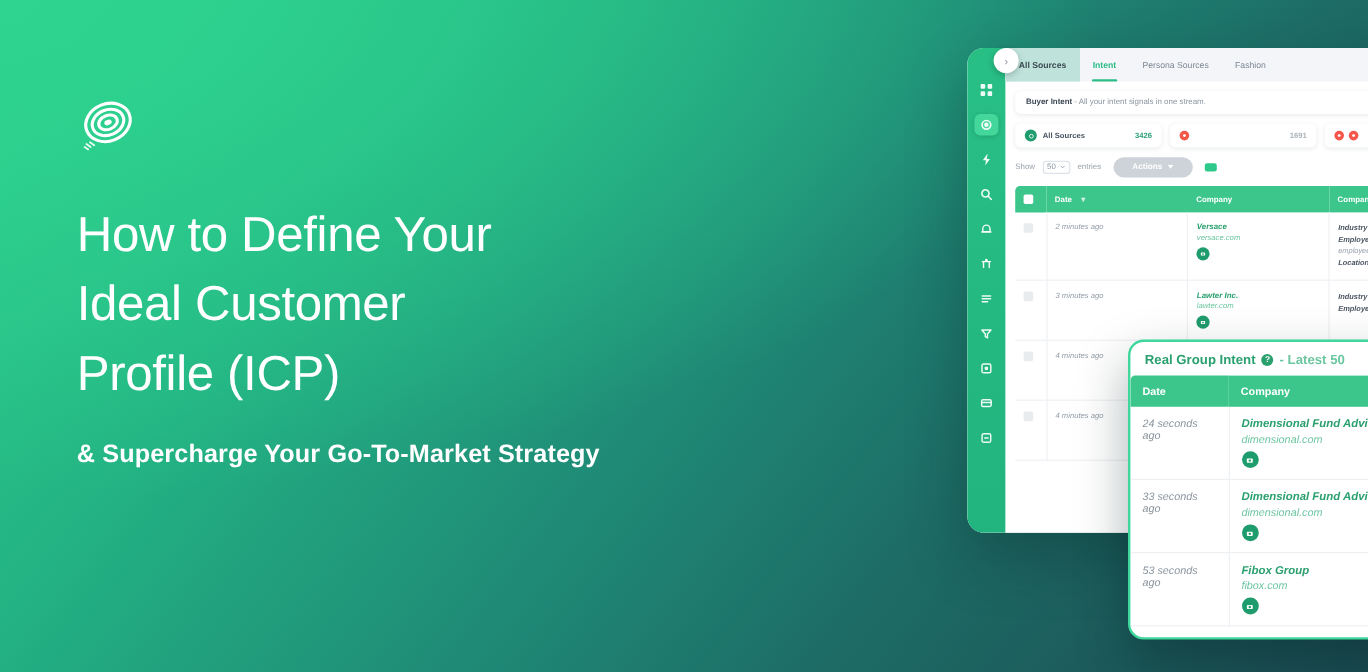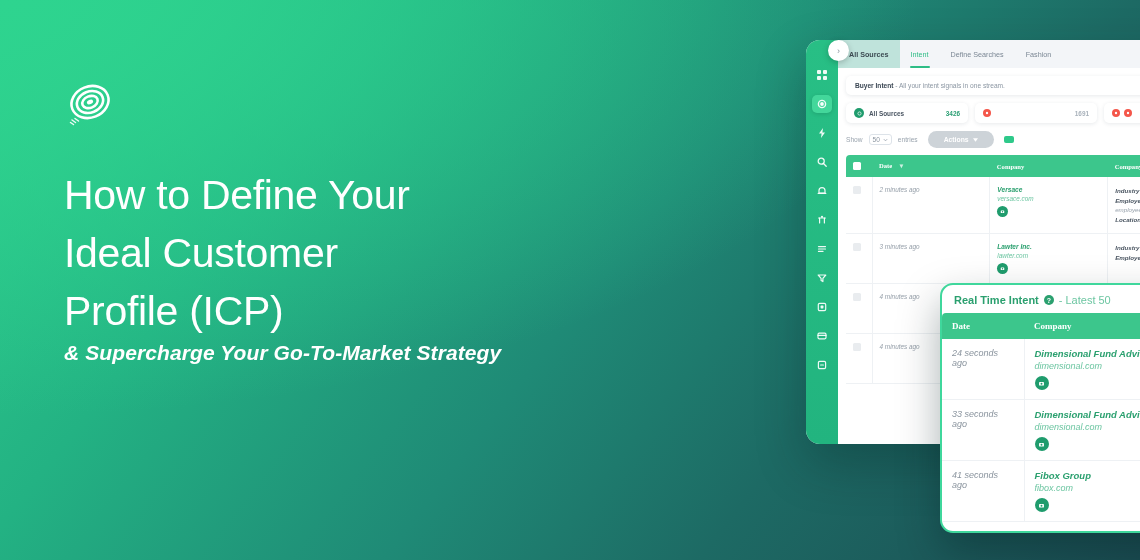--- a/index.html
+++ b/index.html
@@ -22,24 +22,24 @@
   #headline {
     margin-top: 36px;
     color: #ffffff;
     font-size: 41px;
     font-weight: 300;
     line-height: 1.42;
     letter-spacing: -0.3px;
     white-space: pre-line;
   }
   #subhead {
+    margin-top: 26px;
     color: #ffffff;
     font-size: 21px;
     font-weight: bold;
-    font-style: italic;
     letter-spacing: 0.1px;
   }
   
   #app {
     position: absolute;
     left: 806px; top: 40px;
     width: 420px; height: 404px;
     background: #ffffff;
     border-radius: 14px 0 0 14px;
     box-shadow: 0 20px 50px rgba(4,30,30,0.28);
@@ -63,21 +63,21 @@
   #panel { flex: 1; min-width: 0; background: #fff; }
   #tabs {
     height: 28px; display: flex; align-items: stretch;
     background: #f3f5f8; font-size: 7.2px;
   }
   .tab {
     display: flex; align-items: center; padding: 0 11px;
     color: #7b8794; white-space: nowrap; position: relative;
   }
   .tab.sel { background: #bfe3db; color: #3c4a52; font-weight: bold; }
-  .tab.act { color: #2ebd86; font-weight: normal; }
+  .tab.act { color: #2ebd86; font-weight: bold; }
   .tab.act::after {
     content: ""; position: absolute; left: 10px; right: 10px; bottom: 0;
     height: 2px; background: #2ebd86; border-radius: 2px;
   }
   #body { padding: 8px 0 0 8px; }
   .notice {
     background: #fff; border-radius: 5px; box-shadow: 0 1px 4px rgba(20,40,60,0.10);
     padding: 6px 9px; font-size: 6.6px; color: #8b96a2; margin-bottom: 8px;
   }
   .notice b { color: #3b4754; }
@@ -108,21 +108,21 @@
   }
   #actions-btn {
     background: #cdd3d8; color: #fff; border-radius: 11px;
     padding: 5px 16px; font-size: 6.8px; font-weight: bold;
     display: flex; align-items: center; gap: 4px; margin-left: 4px;
   }
   #vid { width: 10px; height: 7px; background: #2ec98a; border-radius: 2px; margin-left: 4px; }
   table { width: 100%; border-collapse: collapse; table-layout: fixed; }
   thead th {
     background: #3cc68c; color: #ffffff; font-size: 6.6px; font-weight: bold;
-    text-align: left; padding: 7px 7px; white-space: nowrap; font-family: Liberation Serif, serif;
+    text-align: left; padding: 7px 7px; white-space: nowrap;
   }
   thead th:first-child { border-radius: 4px 0 0 0; width: 26px; }
   .cb { width: 8px; height: 8px; background: #fff; border-radius: 1.5px; display:block; }
   tbody td {
     border-bottom: 1px solid #eef1f4; border-right: 1px solid #eef1f4;
     padding: 9px 7px; font-size: 6.4px; color: #939da7; vertical-align: top; font-style: italic;
   }
   tbody td.gcb { border-right: 1px solid #eef1f4; }
   .cbg { width: 8px; height: 8px; background: #e9ecef; border-radius: 1.5px; display:block; }
   .cname { color: #2ba06f; font-weight: bold; font-size: 6.6px; display:block; }
@@ -143,21 +143,21 @@
   }
   #rt-head {
     display: flex; align-items: center; gap: 5px;
     padding: 9px 12px 7px 12px; font-size: 11px; font-weight: bold; color: #2ba06f;
     white-space: nowrap;
   }
   #rt-q {
     width: 10px; height: 10px; border-radius: 50%; background: #2ba06f; color:#fff;
     font-size: 7px; display:flex;align-items:center;justify-content:center; font-weight:bold;
   }
-  #rt-latest { color: #6dc6a2; font-weight: normal; text-align: right; }
+  #rt-latest { color: #6dc6a2; font-weight: bold; text-align: right; }
   #rt-table { width: 100%; border-collapse: collapse; table-layout: fixed; }
   #rt-table thead th {
     background: #3cc68c; color: #fff; font-size: 9px; font-weight: bold;
     padding: 8px 10px; text-align: left;
   }
   #rt-table tbody td {
     border-bottom: 1px solid #eef1f4; padding: 9px 10px;
     font-size: 9px; color: #8a949e; vertical-align: top;
   }
   #rt-table .rc { color: #2ba06f; font-weight: bold; font-size: 9.5px; display:block; }
@@ -303,21 +303,21 @@
     <div id="panel">
 
       <div id="tabs">
         <div class="tab sel">
           <span>All Sources</span>
         </div>
         <div class="tab act">
           <span>Intent</span>
         </div>
         <div class="tab">
-          <span>Define Searches</span>
+          <span>Persona Sources</span>
         </div>
         <div class="tab">
           <span>Fashion</span>
         </div>
       </div>
 
       <div id="body">
 
         <div class="notice">
           <b>Buyer Intent</b><span> - All your intent signals in one stream.</span>
@@ -476,21 +476,21 @@
       </div>
     </div>
   </div>
 
   <div id="chev">
     <span>›</span>
   </div>
 
   <div id="rtcard">
     <div id="rt-head">
-      <span>Real Time Intent</span>
+      <span>Real Group Intent</span>
       <span id="rt-q">?</span>
       <span id="rt-latest">- Latest 50</span>
     </div>
     <table id="rt-table">
       <thead>
         <tr>
           <th style="width:82px"><span>Date</span></th>
           <th><span>Company</span></th>
         </tr>
       </thead>
@@ -515,21 +515,21 @@
             <span class="rd">dimensional.com</span>
             <span class="rav">
               <svg viewBox="0 0 10 10" fill="#ffffff">
                   <rect x="1.5" y="3" width="7" height="5" rx="1"></rect>
                   <circle cx="5" cy="5.5" r="1.4" fill="#1f9c6d"></circle>
                 </svg>
             </span>
           </td>
         </tr>
         <tr>
-          <td>41 seconds ago</td>
+          <td>53 seconds ago</td>
           <td>
             <span class="rc">Fibox Group</span>
             <span class="rd">fibox.com</span>
             <span class="rav">
               <svg viewBox="0 0 10 10" fill="#ffffff">
                   <rect x="1.5" y="3" width="7" height="5" rx="1"></rect>
                   <circle cx="5" cy="5.5" r="1.4" fill="#1f9c6d"></circle>
                 </svg>
             </span>
           </td>

